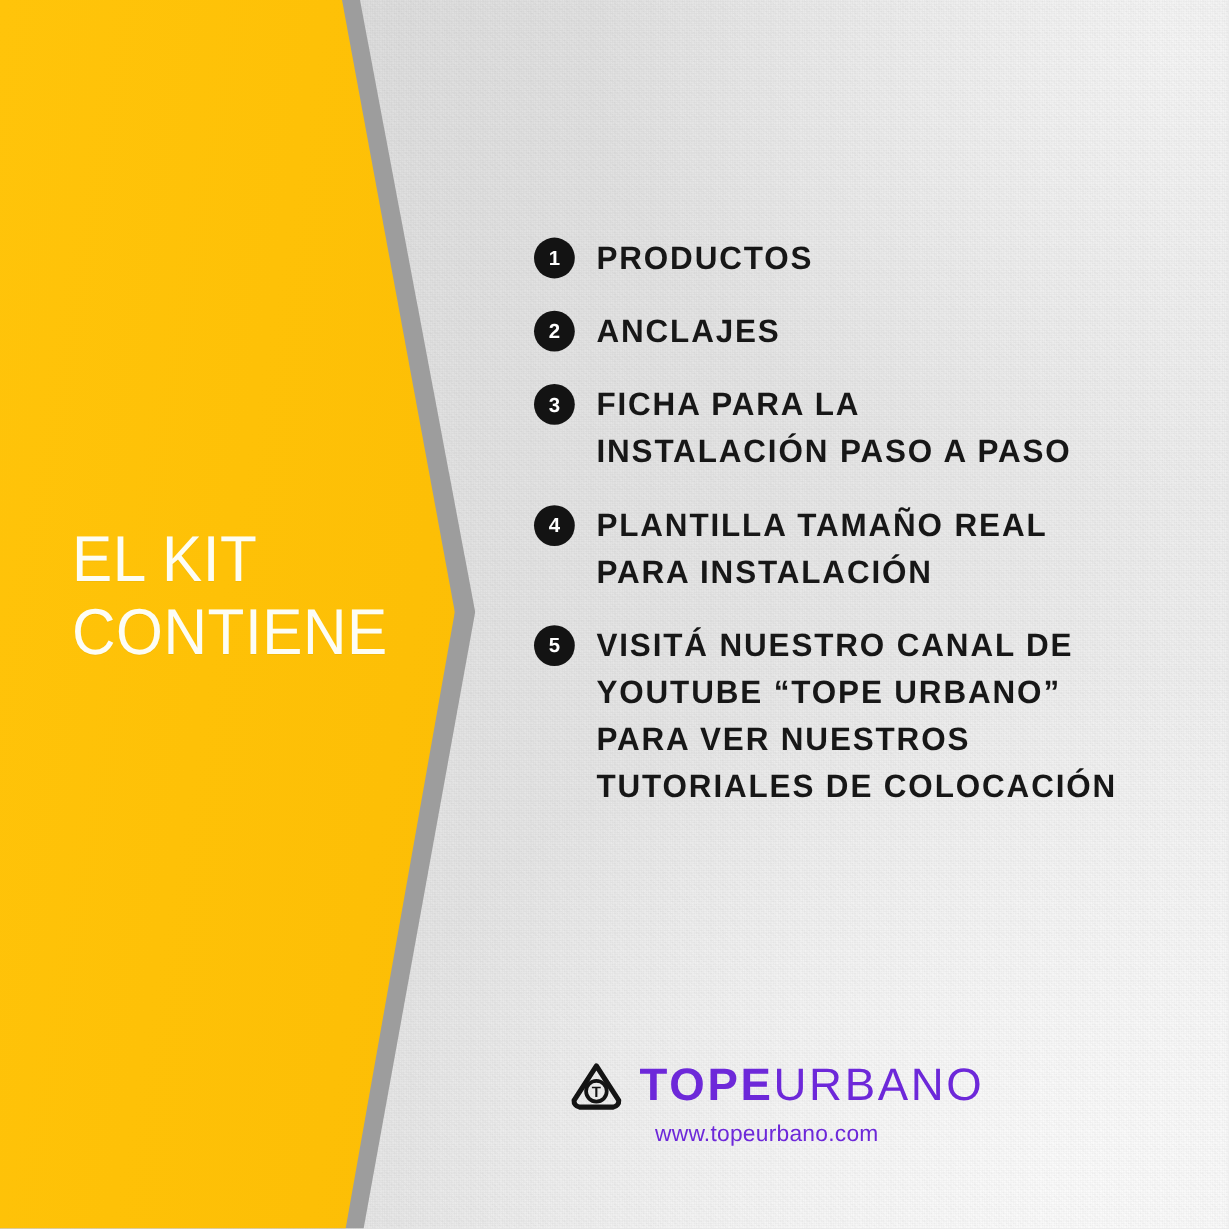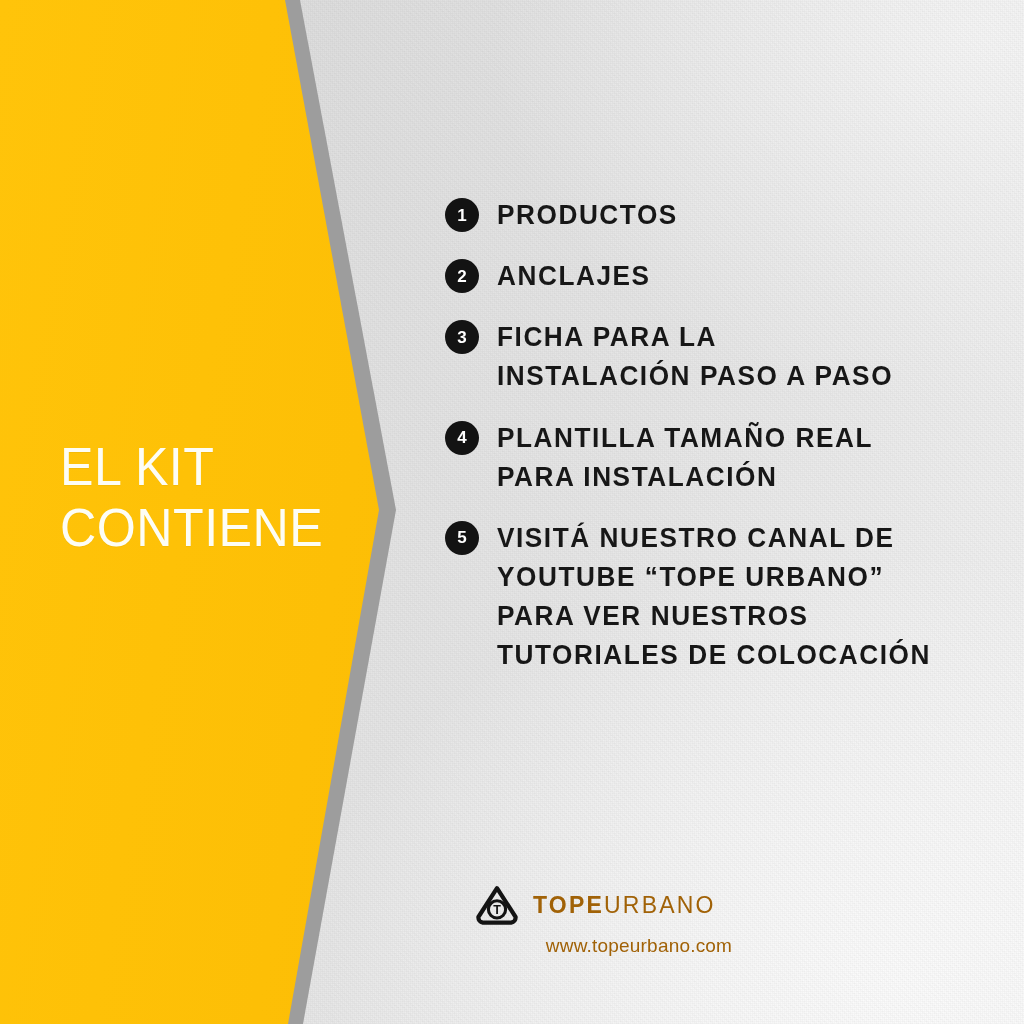--- a/index.html
+++ b/index.html
@@ -79,29 +79,29 @@
     white-space:pre-line;
     transform:scaleX(.97);transform-origin:left top;
   }
 
   
   .logo-block{position:absolute;left:474px;top:884px;width:330px;}
   .logo-row{display:flex;align-items:center;}
   .logo-mark{flex:0 0 auto;width:46px;height:42px;margin-right:13px;}
   .logo-word{
     font-family:"Liberation Sans", sans-serif;
-    font-size:23px;line-height:1;color:#a16207;letter-spacing:2.2px;
+    font-size:38px;line-height:1;color:#6d28d9;letter-spacing:2.2px;
     white-space:nowrap;
   }
   .logo-word .w-bold{font-weight:700;}
   .logo-word .w-light{font-weight:300;}
   .logo-url{
     margin-top:9px;text-align:center;
     font-family:"Liberation Sans", sans-serif;
-    font-size:19px;font-weight:400;color:#a16207;letter-spacing:.2px;
+    font-size:19px;font-weight:400;color:#6d28d9;letter-spacing:.2px;
   }
 </style>
 </head>
 <body>
 
 <div id="stage">
 
   <div class="bg-base"></div>
   <div class="bg-noise"></div>
   <div class="bg-noise2"></div>

